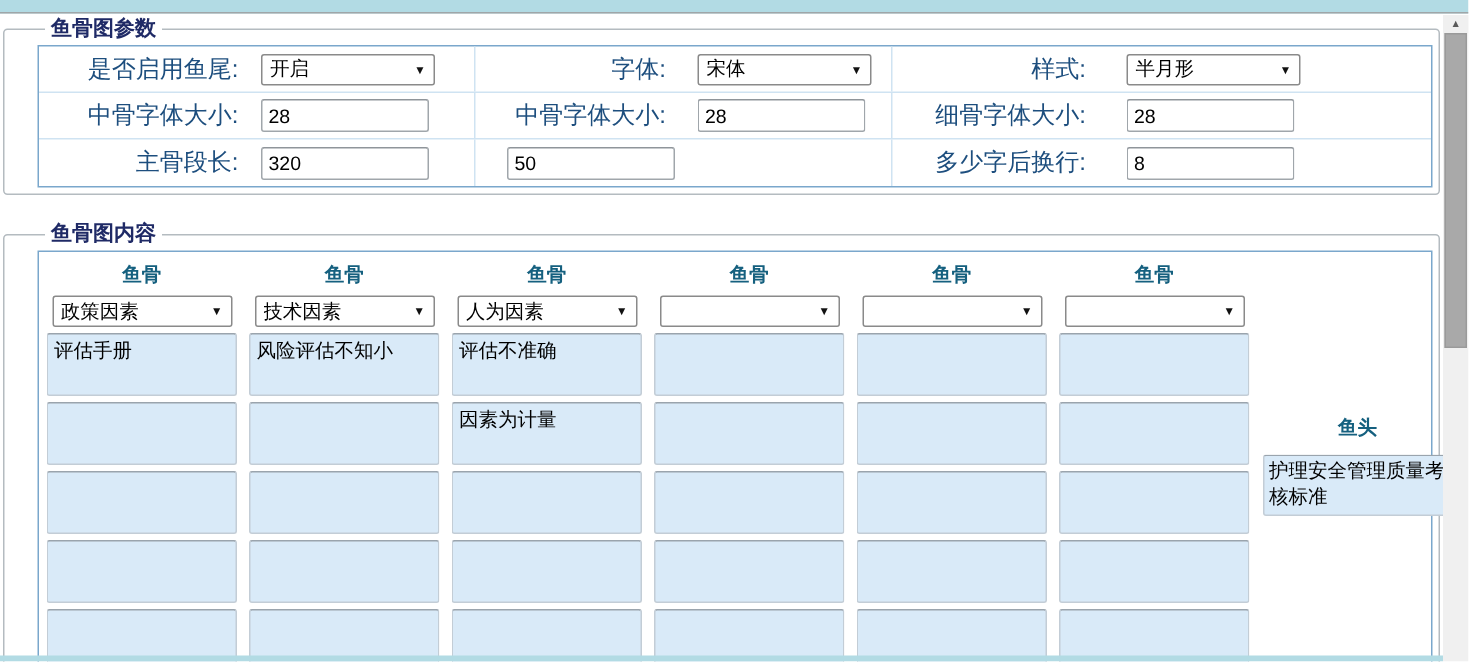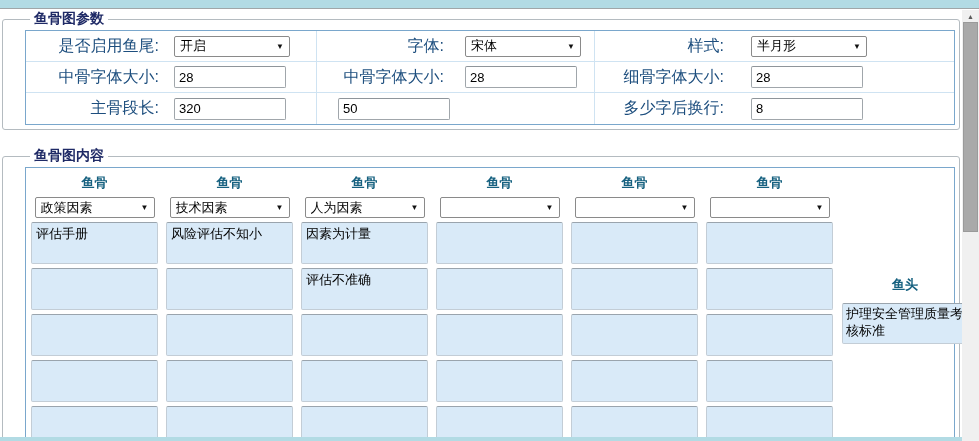--- a/index.html
+++ b/index.html
@@ -206,22 +206,22 @@
           <textarea class="bta" style=""></textarea>
           <textarea class="bta" style=""></textarea>
         </div>
 
         <div class="bcol">
           <div class="bhead">鱼骨</div>
           <div class="sel bsel">
             <span class="sel-text">人为因素</span>
             <span class="sel-arrow">▼</span>
           </div>
+          <textarea class="bta" style="">评估不准确</textarea>
           <textarea class="bta" style="">因素为计量</textarea>
-          <textarea class="bta" style="">评估不准确</textarea>
           <textarea class="bta" style=""></textarea>
           <textarea class="bta" style=""></textarea>
           <textarea class="bta" style=""></textarea>
         </div>
 
         <div class="bcol">
           <div class="bhead">鱼骨</div>
           <div class="sel bsel">
             <span class="sel-text"></span>
             <span class="sel-arrow">▼</span>

